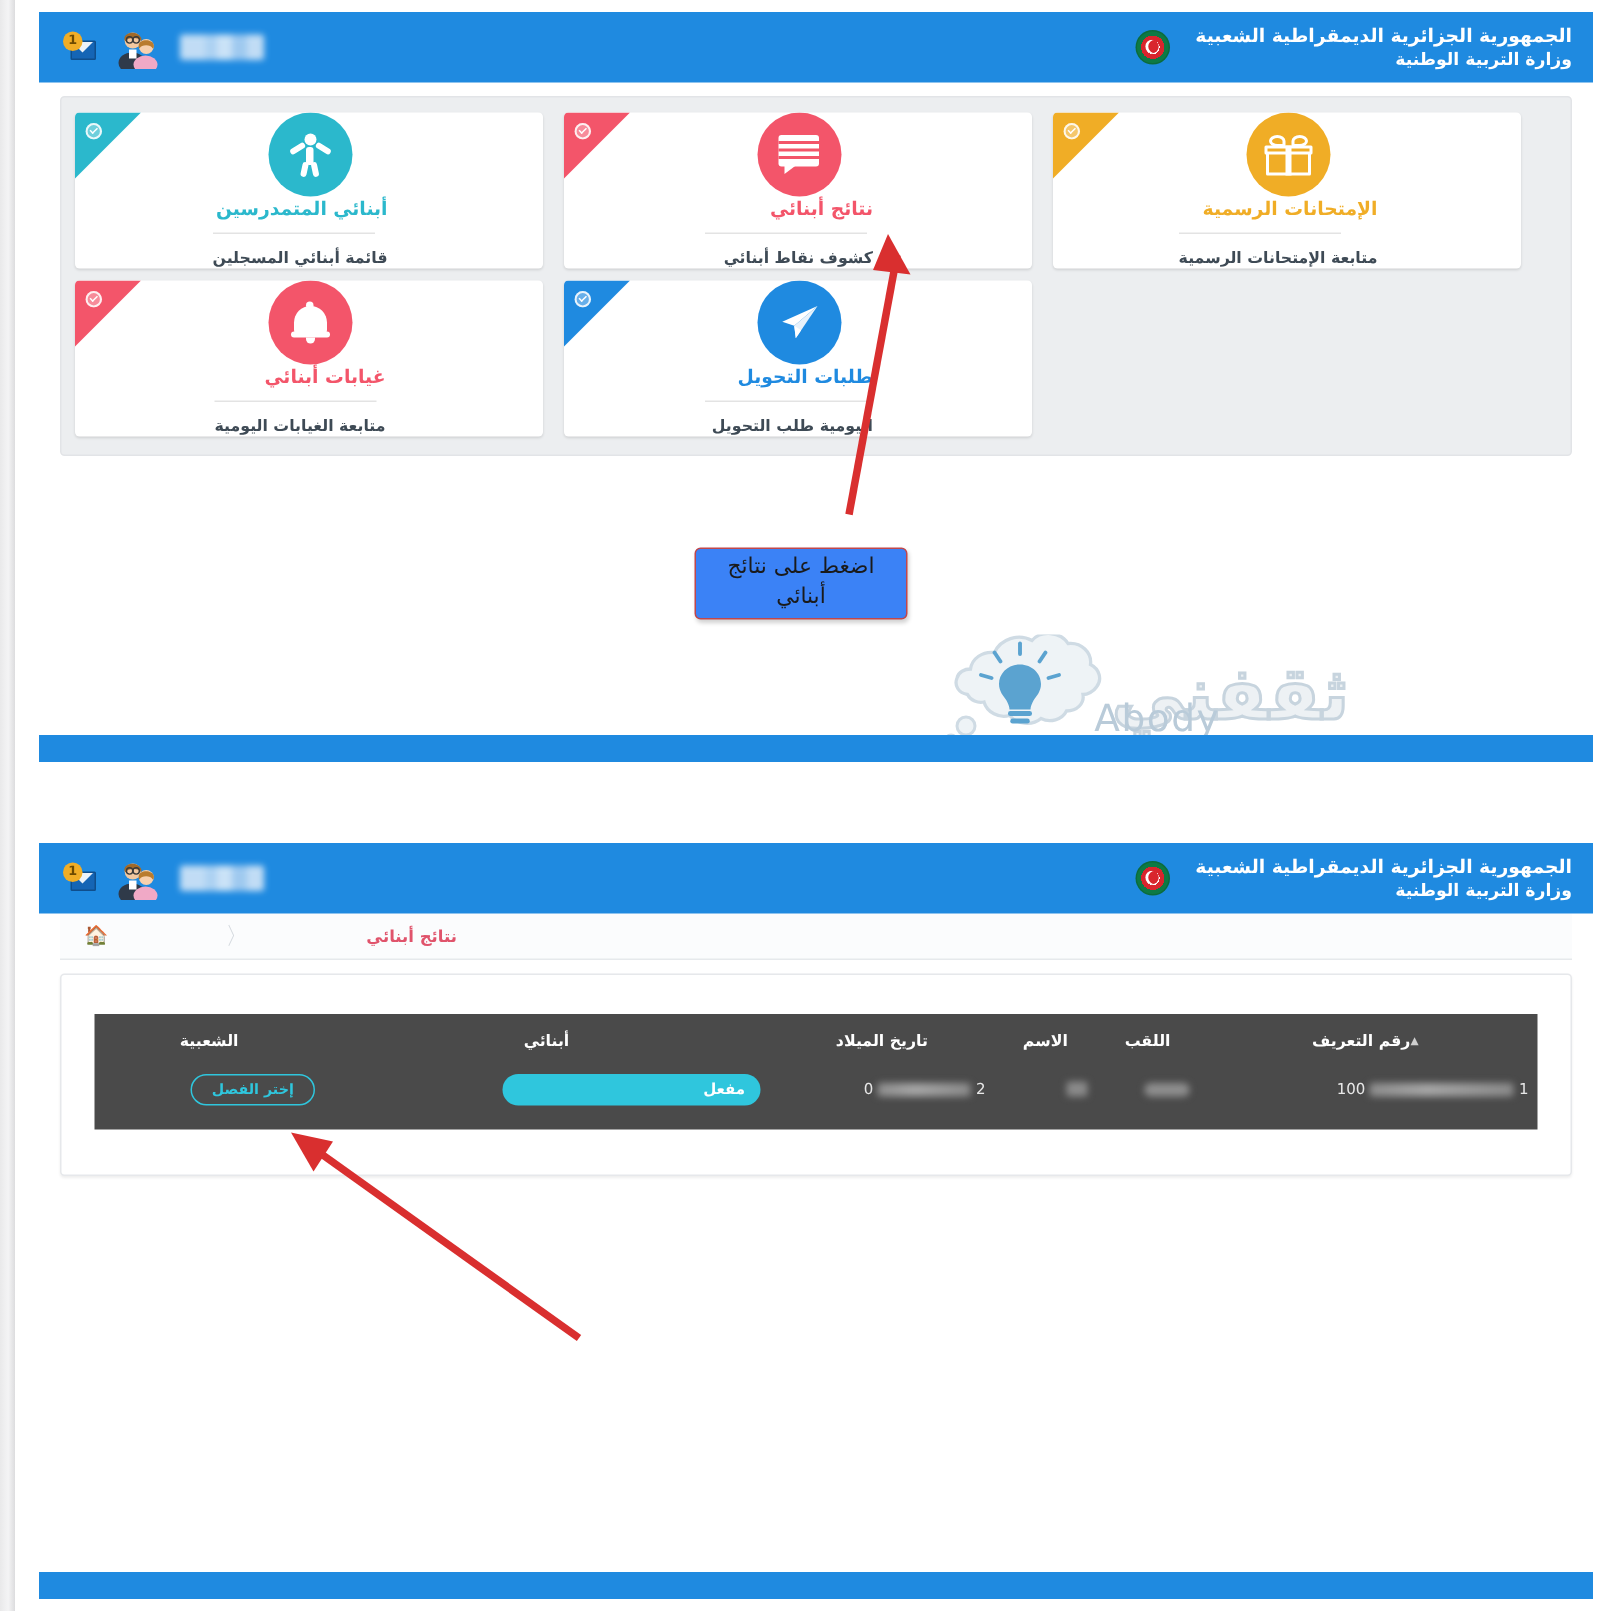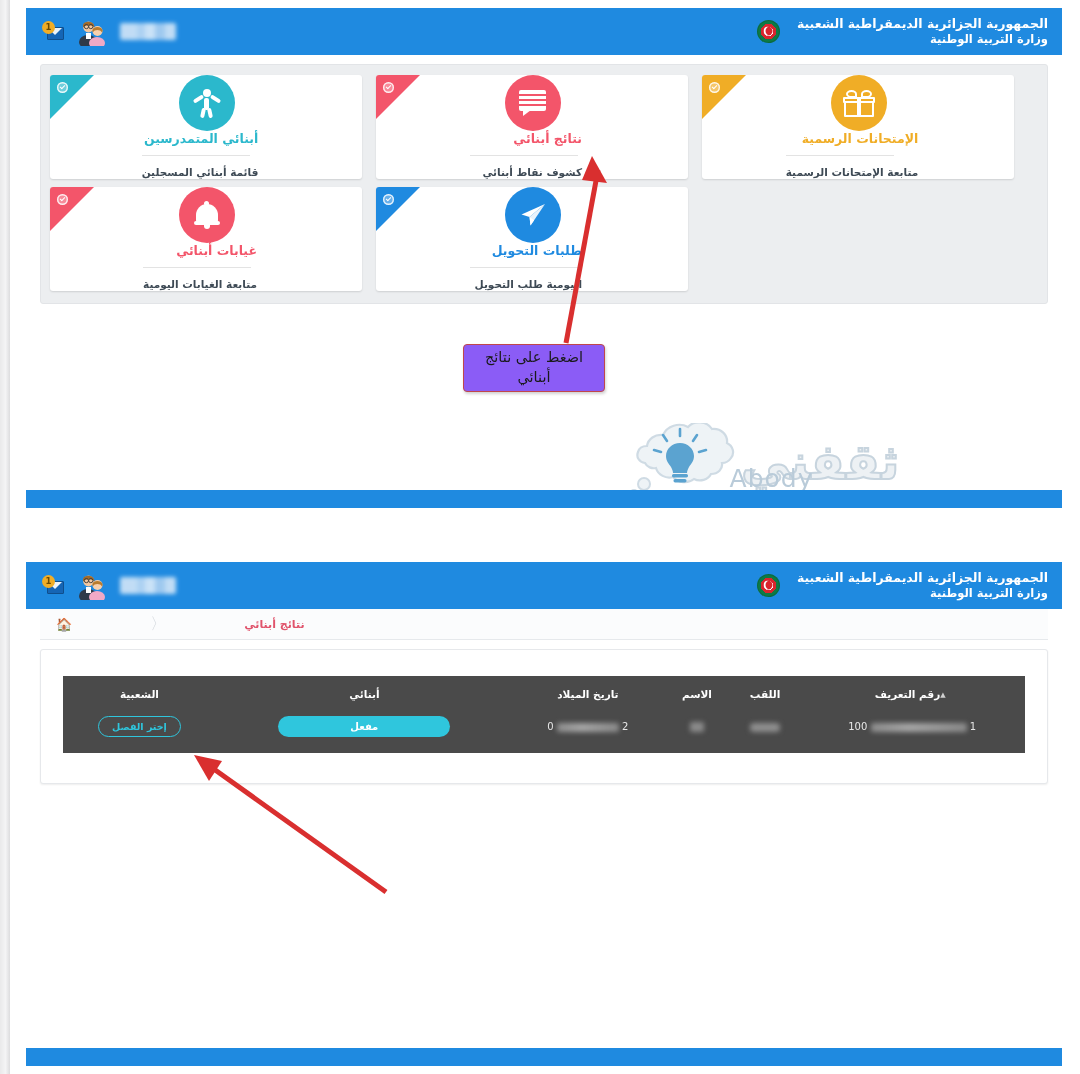--- a/index.html
+++ b/index.html
@@ -129,25 +129,25 @@
 
   .g-plane{width:30px;height:30px;}
   .g-bell{position:relative;width:26px;height:28px;}
   .g-bell .dome{position:absolute;left:2px;top:3px;width:22px;height:19px;background:#fff;border-radius:11px 11px 3px 3px;}
   .g-bell .rim{position:absolute;left:0;top:20px;width:26px;height:4px;background:#fff;border-radius:2px;}
   .g-bell .knob{position:absolute;left:10.5px;top:0;width:5px;height:5px;border-radius:50%;background:#fff;}
   .g-bell .clap{position:absolute;left:10px;top:24px;width:6px;height:4px;background:#fff;border-radius:0 0 4px 4px;}
 
   
   .annot{
-    position:absolute;background:#8b5cf6;border:1.6px solid #c0474c;border-radius:4px;
+    position:absolute;background:#3b82f6;border:1.6px solid #c0474c;border-radius:4px;
     box-shadow:1px 2px 3px rgba(0,0,0,.18);
     display:flex;align-items:center;justify-content:center;text-align:center;
     color:#1a1a1a;font-size:14.5px;line-height:1.35;font-family:"DejaVu Sans","Liberation Sans",sans-serif;
-    padding:6px 8px;box-sizing:border-box;
+    padding:6px 8px;box-sizing:border-box;margin-top:21px;
   }
   .arrow-svg{position:absolute;left:0;top:0;pointer-events:none;}
 
   
   .watermark{position:absolute;display:flex;align-items:center;gap:4px;}
   .wm-text{
     font-size:49px;font-weight:bold;color:#edf1f4;
     -webkit-text-stroke:2px #c7d4de;letter-spacing:-1px;line-height:1;
     text-shadow:0 1px 0 #ffffff;
   }
@@ -175,21 +175,21 @@
     margin:9px 14px 0 14px;background:#ffffff;border:1px solid #e6e8eb;
     border-radius:3px;box-shadow:0 1px 2px rgba(0,0,0,.07);
     padding:26px 22px 30px 22px;
   }
   .dtable{width:100%;border-collapse:collapse;background:#4a4a4a;direction:rtl;}
   .dtable th{
     color:#ffffff;font-size:10.5px;font-weight:bold;text-align:center;
     padding:12px 6px 10px 6px;position:relative;white-space:nowrap;
   }
   .dtable th .sortmark{font-size:7px;color:#cfcfcf;margin-right:4px;vertical-align:middle;}
-  .dtable td{padding:6px 6px 16px 6px;text-align:center;color:#e8e8e8;font-size:10px;}
+  .dtable td{padding:6px 6px 16px 6px;color:#e8e8e8;font-size:10px;}
   .blur-cell{display:inline-block;border-radius:2px;filter:blur(2.4px);vertical-align:middle;}
   .bc-id{width:96px;height:9px;background:linear-gradient(90deg,#8d8d8d,#a6a6a6 40%,#8a8a8a);}
   .bc-lqb{width:30px;height:9px;background:#8e8e8e;border-radius:4px;}
   .bc-name{width:14px;height:10px;background:#8a8a8a;}
   .badge-active{
     display:inline-block;min-width:152px;background:#2fc6dd;color:#ffffff;
     font-size:10px;font-weight:bold;border-radius:11px;padding:5px 10px;
   }
   .btn-class{
     display:inline-block;border:1.4px solid #2fc6dd;color:#2fc6dd;background:transparent;

